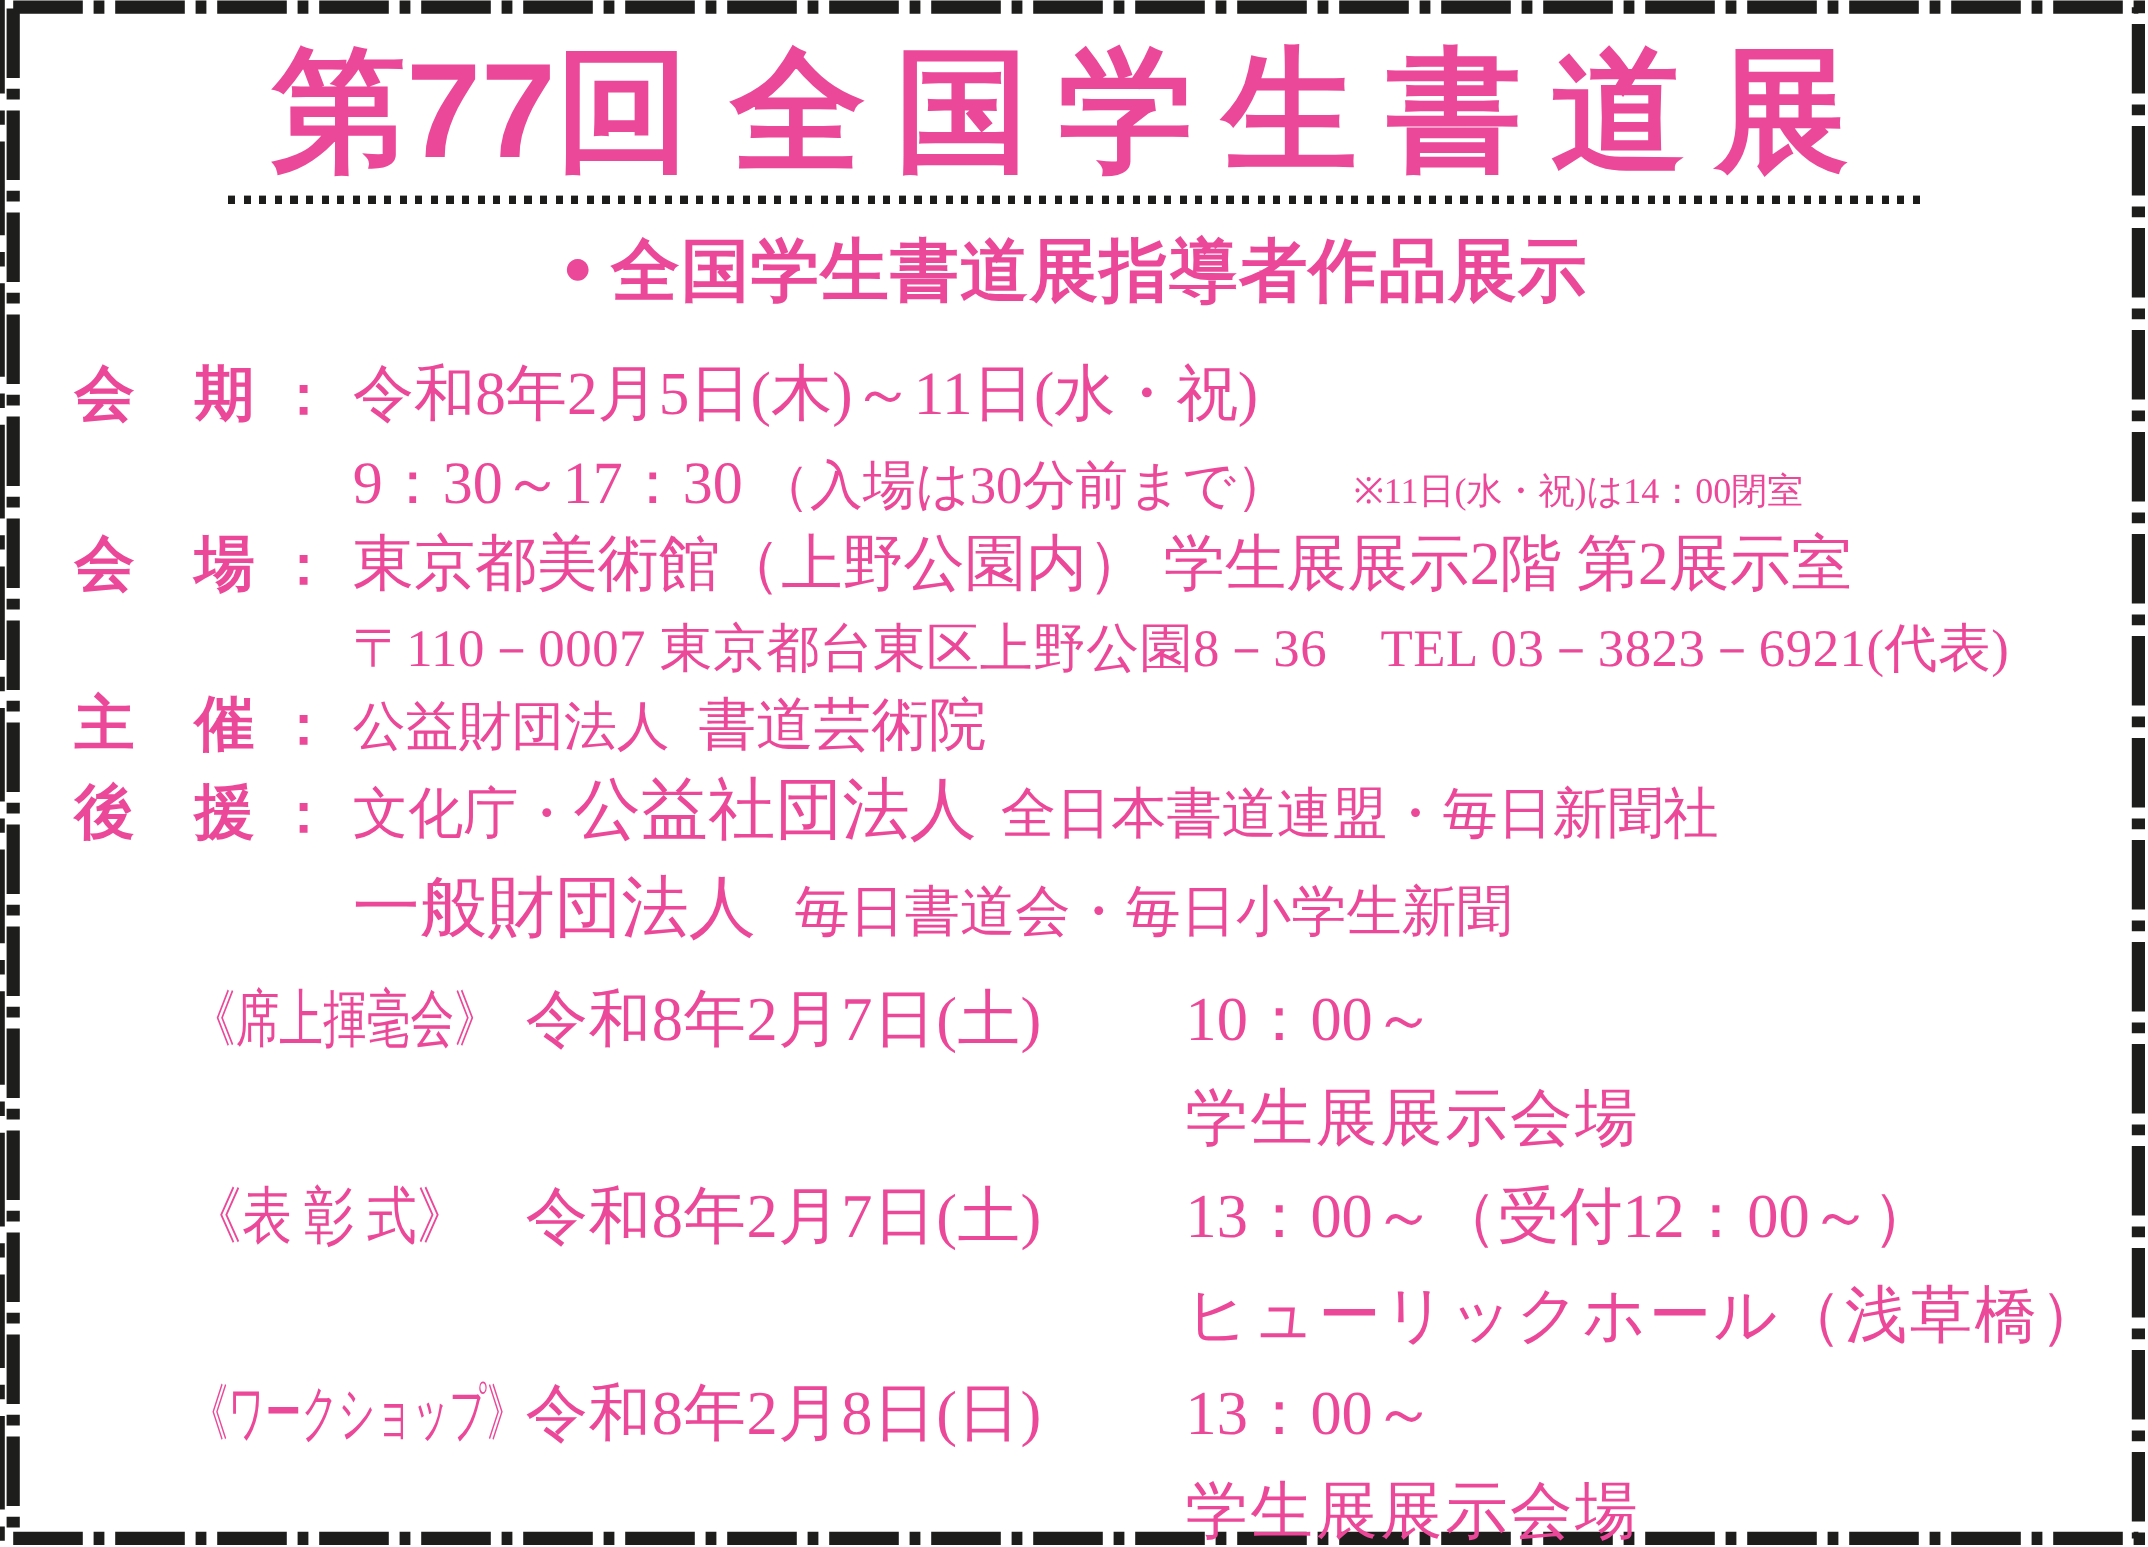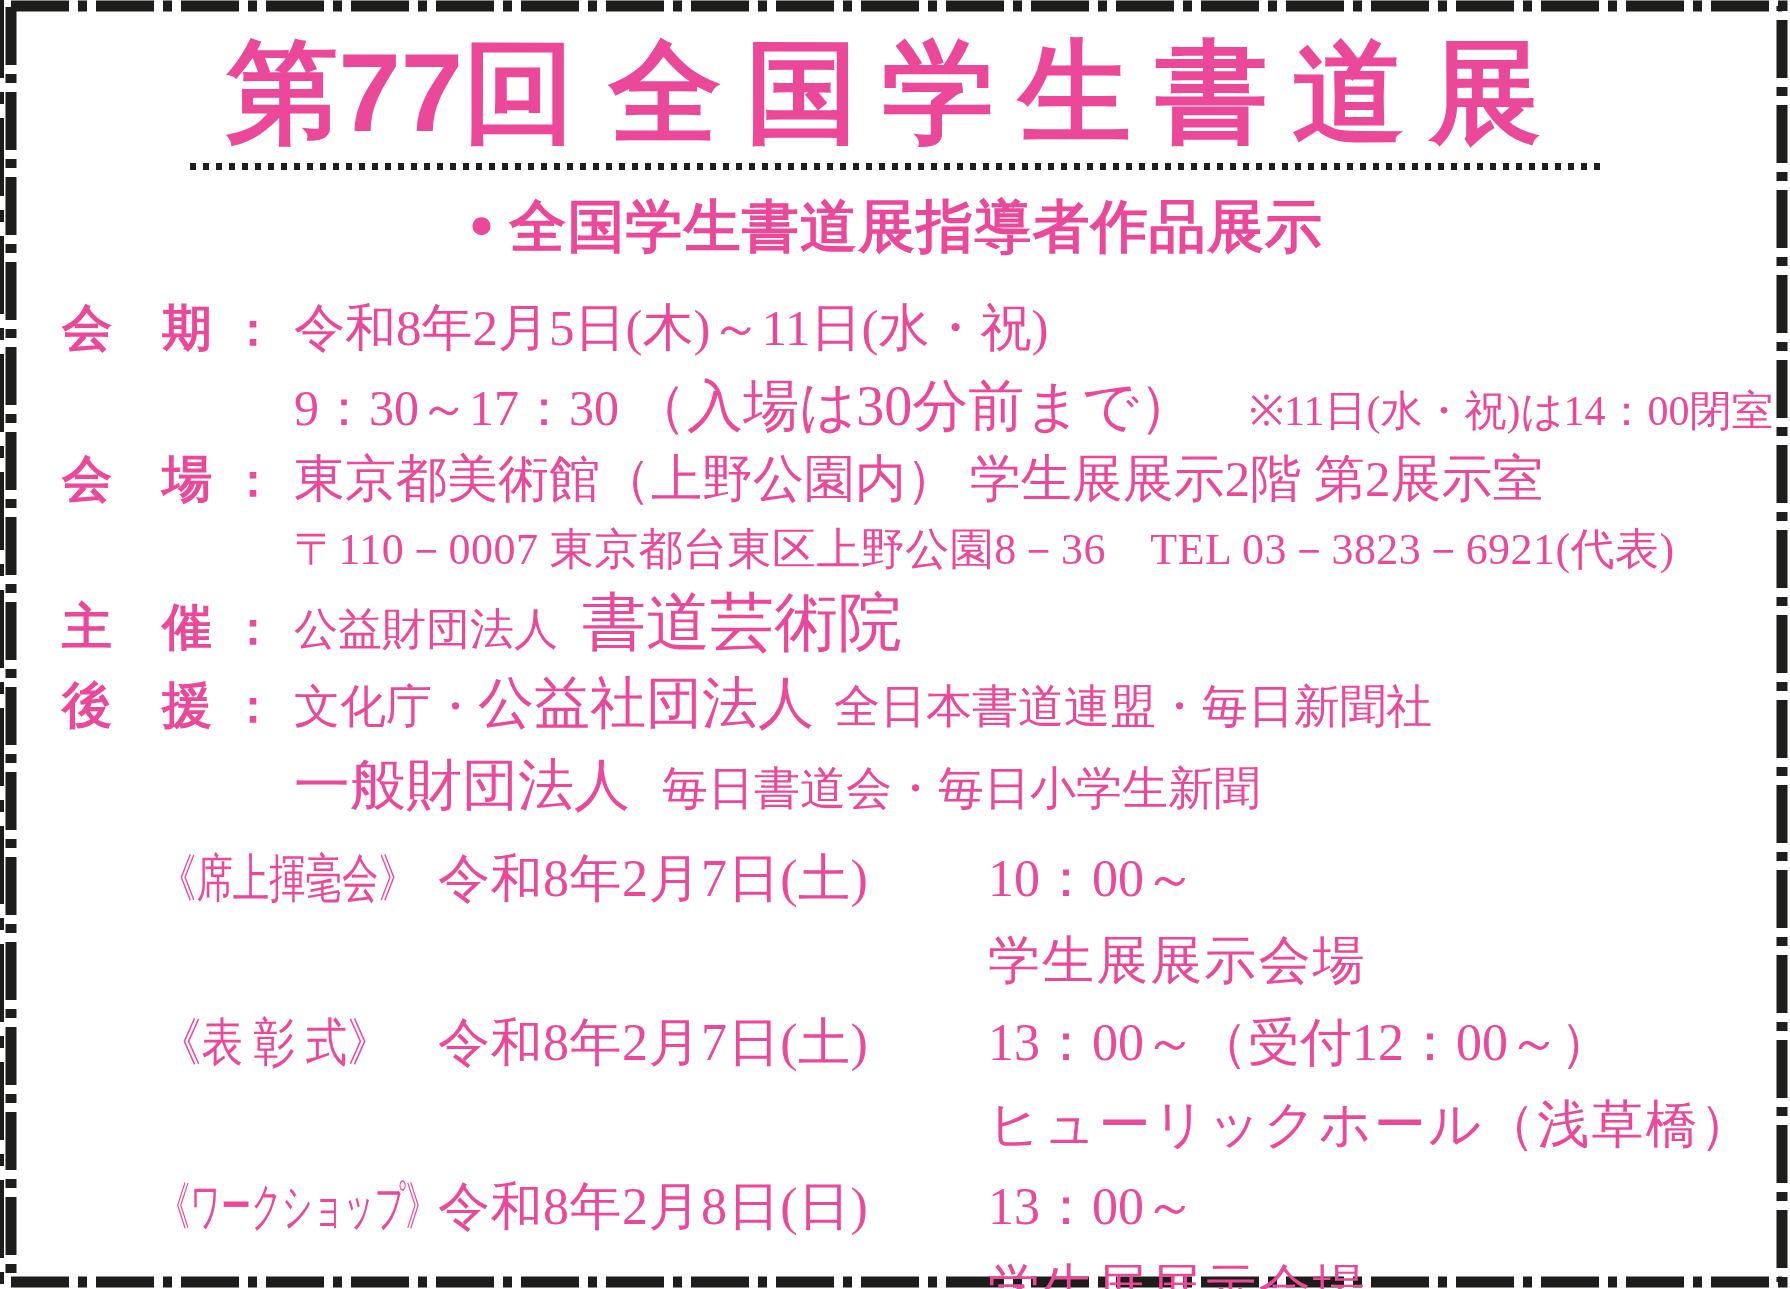--- a/index.html
+++ b/index.html
@@ -86,25 +86,25 @@
     text-align: center;
     font-size: 46px;
   }
   .ival { flex: 1; }
   .isub {
     margin: 6px 0 0 232px;
     font-size: 48px;
     white-space: nowrap;
   }
   .seg-time   { font-size: 50px; text-align: right; }
-  .seg-note1  { font-size: 56px; }
-  .seg-note2  { font-size: 42px; margin-left: 42px; }
+  .seg-note1  { font-size: 44px; }
+  .seg-note2  { font-size: 30px; margin-left: 42px; }
   .seg-postal { font-size: 44px; letter-spacing: 0.01em; }
   .seg-orgtype { font-size: 44px; }
-  .seg-orgname { font-size: 64px; margin-left: 24px; }
+  .seg-orgname { font-size: 48px; margin-left: 24px; }
   .seg-big    { font-size: 46px; }
   .seg-small  { font-size: 56px; }
   .seg-after  { margin-left: 20px; }
   
   .events {
     margin-top: 20px;
     font-size: 52px;
   }
   .erow {
     display: grid;

